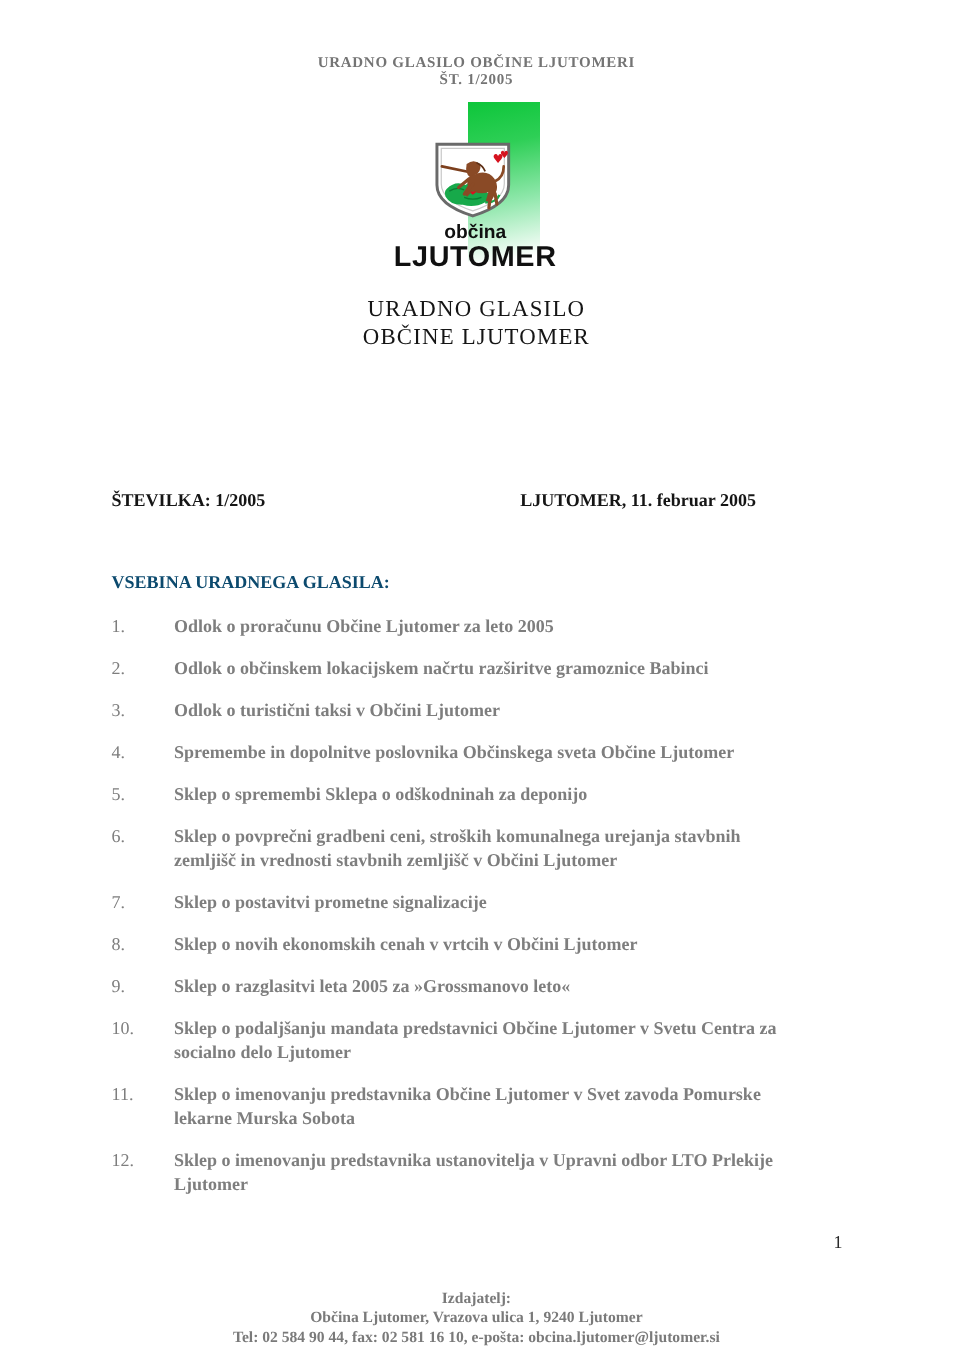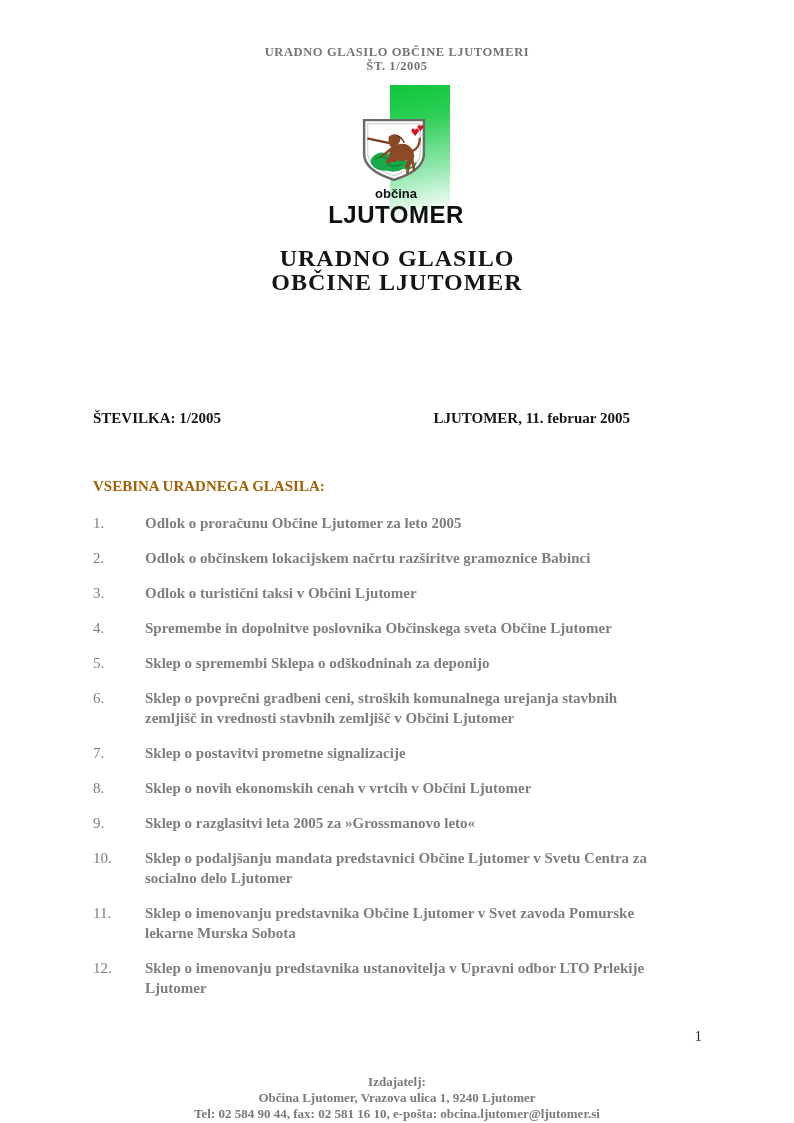--- a/index.html
+++ b/index.html
@@ -10,33 +10,33 @@
   
   .doc-header{position:absolute;top:45px;left:0;width:794px;text-align:center;
     color:#747474;font-weight:bold;font-size:12.5px;line-height:14px;letter-spacing:0.6px;}
 
   
   .logo-band{position:absolute;left:390px;top:85px;width:60px;height:133px;
     background:linear-gradient(168deg,#0dc63a 0%,#2ecf56 28%,#8fe7ab 62%,#ffffff 96%);}
   .logo-crest{position:absolute;left:360px;top:116px;width:68px;height:68px;}
   .logo-text{position:absolute;left:318px;top:185px;width:156px;text-align:center;
     font-family:"Liberation Sans","DejaVu Sans",sans-serif;color:#101010;}
-  .logo-text .obcina{font-size:13px;font-weight:bold;line-height:18px;}
+  .logo-text .obcina{font-size:16px;font-weight:bold;line-height:18px;}
   .logo-text .name{font-size:24px;font-weight:bold;line-height:24px;letter-spacing:0.5px;}
 
   
   .main-title{position:absolute;top:246px;left:0;width:794px;text-align:center;
-    color:#151515;font-weight:bold;font-size:24px;line-height:24px;letter-spacing:1px;}
+    color:#151515;font-weight:normal;font-size:19px;line-height:24px;letter-spacing:1px;}
 
   
   .meta-row{position:absolute;top:410px;left:93px;width:537px;display:flex;
     justify-content:space-between;color:#151515;font-weight:bold;font-size:15px;gap:40px;}
 
   
-  .toc-heading{position:absolute;top:478px;left:93px;color:#a16207;font-weight:bold;font-size:15px;}
+  .toc-heading{position:absolute;top:478px;left:93px;color:#0c4a6e;font-weight:bold;font-size:15px;}
   .toc{position:absolute;top:513px;left:93px;width:607px;}
   .toc-row{display:flex;margin-bottom:15px;color:#7e7e7e;font-size:15px;line-height:20px;}
   .toc-num{width:52px;flex:0 0 52px;}
   .toc-text{width:530px;font-weight:bold;font-family:Liberation Serif, serif;}
 
   
   .doc-footer{position:absolute;top:1074px;left:0;width:794px;text-align:center;
     color:#7a7a7a;font-weight:bold;font-size:13px;line-height:16px;}
   .page-number{position:absolute;top:1028px;right:92px;color:#2a2a2a;font-size:15px;}
 </style>

